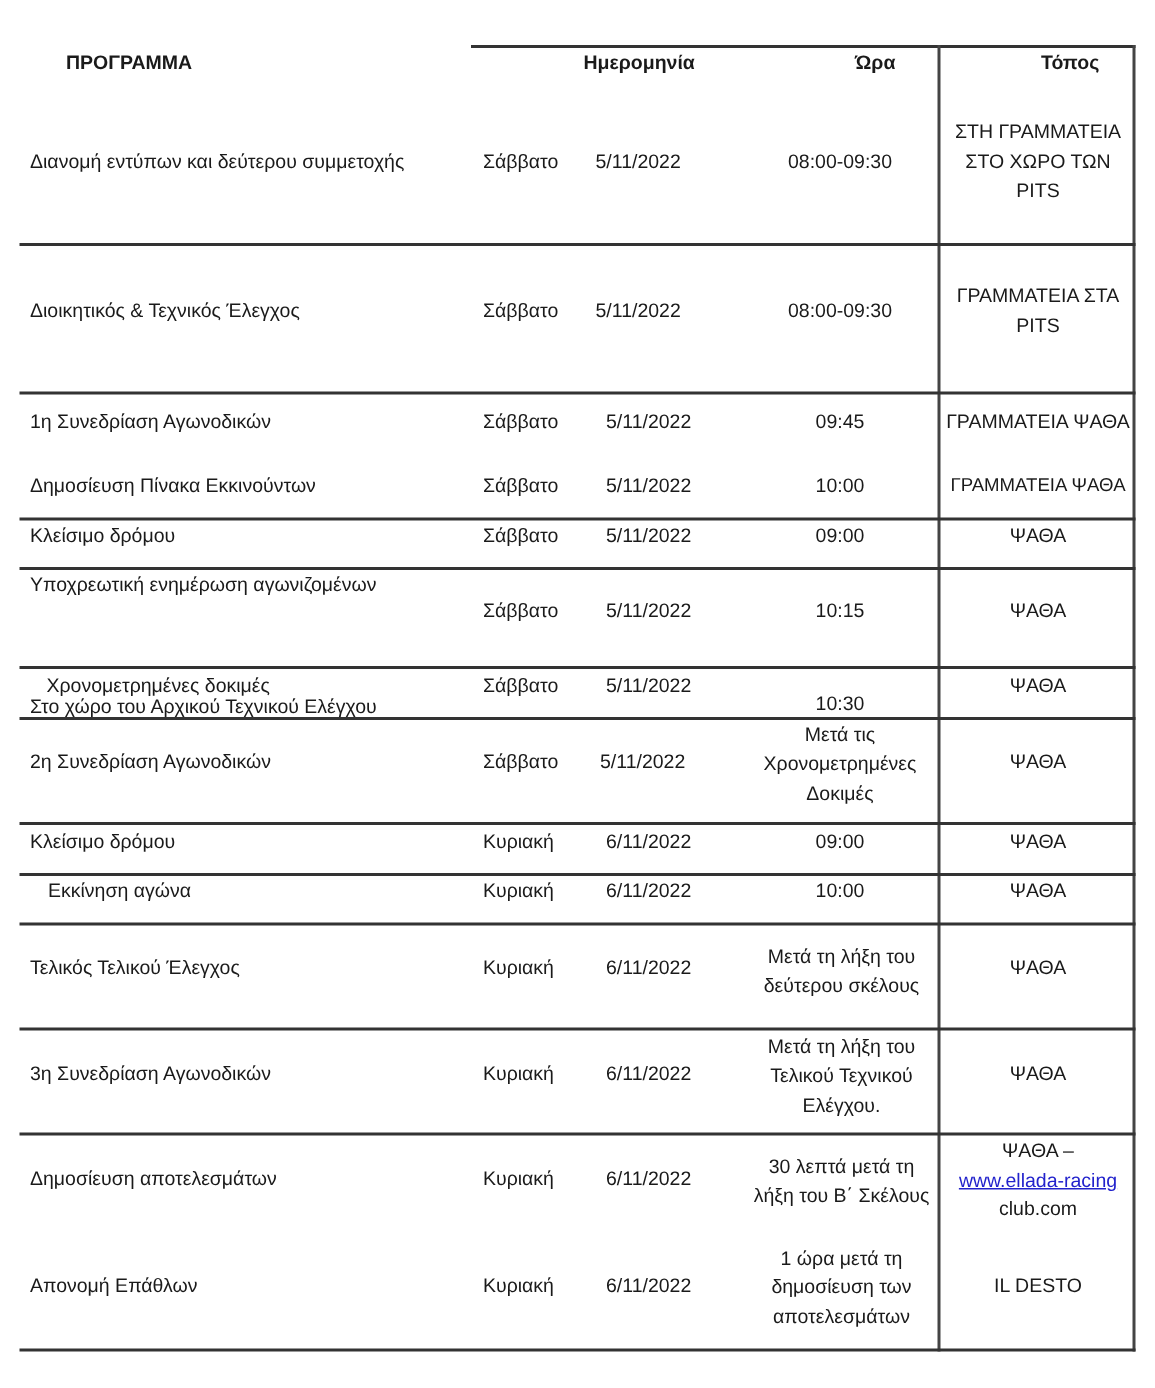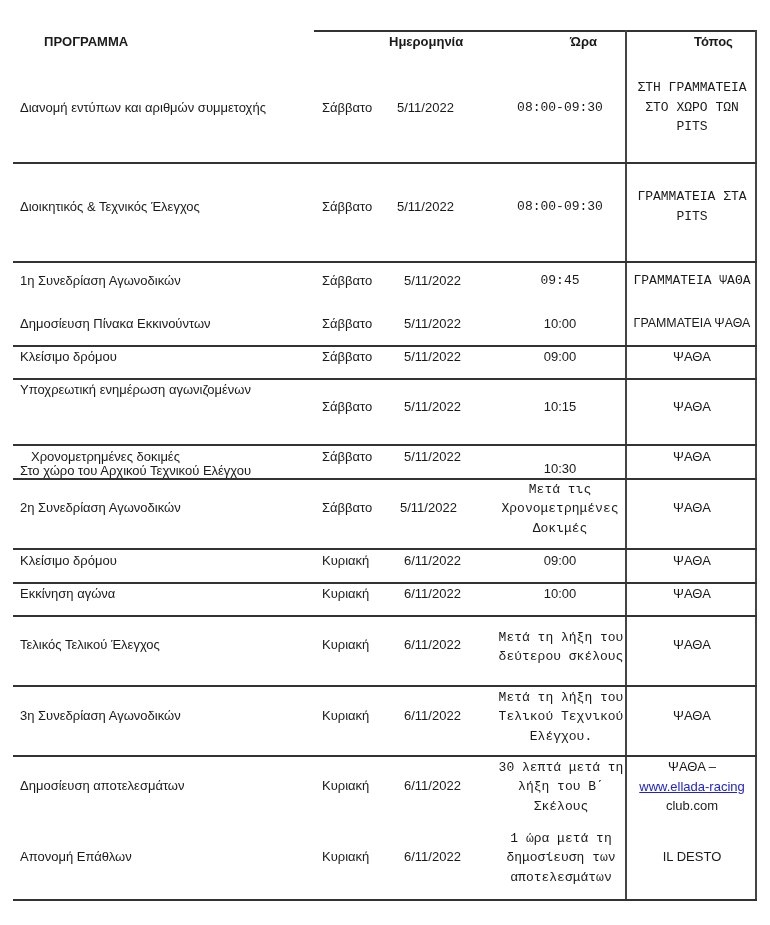--- a/index.html
+++ b/index.html
@@ -4,21 +4,21 @@
 <style>
   html, body { margin: 0; padding: 0; background: #ffffff; }
   body { width: 770px; height: 925px; position: relative; overflow: hidden;
          font-family: "Liberation Sans", "DejaVu Sans", sans-serif; color: #1a1a1a; font-size: 13px; }
   .hline { position: absolute; height: 2px; background: #333; }
   .vline { position: absolute; width: 2px; background: #444; }
   .t { position: absolute; white-space: nowrap; line-height: 19px; }
   .c { text-align: center; }
   .hdr { font-weight: bold; font-size: 13px; margin-left: 24px; }
   .cell { position: absolute; display: flex; align-items: center; justify-content: center;
-          text-align: center; line-height: 19.5px; white-space: normal; font-family: Liberation Mono, monospace; }
+          text-align: center; line-height: 19.5px; white-space: normal; }
   a.link { color: #2222cc; text-decoration: underline; }
 </style>
 </head>
 <body>
 
 <div class="t hdr" style="left:20px;top:32px;">ΠΡΟΓΡΑΜΜΑ</div>
 <div class="t hdr" style="left:365px;top:32px;">Ημερομηνία</div>
 <div class="t hdr" style="left:546px;top:32px;">Ώρα</div>
 <div class="t hdr" style="left:670px;top:32px;">Τόπος</div>
 
@@ -32,21 +32,21 @@
 <div class="hline" style="left:13px;top:444px;width:744px;"></div>
 <div class="hline" style="left:13px;top:478px;width:744px;"></div>
 <div class="hline" style="left:13px;top:548px;width:744px;"></div>
 <div class="hline" style="left:13px;top:582px;width:744px;"></div>
 <div class="hline" style="left:13px;top:615px;width:744px;"></div>
 <div class="hline" style="left:13px;top:685px;width:744px;"></div>
 <div class="hline" style="left:13px;top:755px;width:744px;"></div>
 <div class="hline" style="left:13px;top:899px;width:744px;"></div>
 
 <div>
-  <div class="t" style="left:20px;top:98px;">Διανομή  εντύπων και αριθμών συμμετοχής</div>
+  <div class="t" style="left:20px;top:98px;">Διανομή  εντύπων και δεύτερου συμμετοχής</div>
   <div class="t" style="left:322px;top:98px;">Σάββατο</div>
   <div class="t" style="left:397px;top:98px;">5/11/2022</div>
   <div class="cell" style="left:490px;top:60px;width:140px;height:95px;">08:00-09:30</div>
   <div class="cell" style="left:630px;top:60px;width:124px;height:95px;">ΣΤΗ ΓΡΑΜΜΑΤΕΙΑ ΣΤΟ  ΧΩΡΟ ΤΩΝ PITS</div>
 </div>
 
 <div>
   <div class="t" style="left:20px;top:197px;">Διοικητικός &amp; Τεχνικός Έλεγχος</div>
   <div class="t" style="left:322px;top:197px;">Σάββατο</div>
   <div class="t" style="left:397px;top:197px;">5/11/2022</div>
@@ -105,21 +105,21 @@
 
 <div>
   <div class="t" style="left:20px;top:551px;">Κλείσιμο δρόμου</div>
   <div class="t" style="left:322px;top:551px;">Κυριακή</div>
   <div class="t" style="left:404px;top:551px;">6/11/2022</div>
   <div class="t c" style="left:490px;top:551px;width:140px;">09:00</div>
   <div class="t c" style="left:630px;top:551px;width:124px;">ΨΑΘΑ</div>
 </div>
 
 <div>
-  <div class="t" style="left:20px;top:584px;">Εκκίνηση αγώνα</div>
+  <div class="t" style="left:32px;top:584px;">Εκκίνηση αγώνα</div>
   <div class="t" style="left:322px;top:584px;">Κυριακή</div>
   <div class="t" style="left:404px;top:584px;">6/11/2022</div>
   <div class="t c" style="left:490px;top:584px;width:140px;">10:00</div>
   <div class="t c" style="left:630px;top:584px;width:124px;">ΨΑΘΑ</div>
 </div>
 
 <div>
   <div class="t" style="left:20px;top:635px;">Τελικός Τελικού Έλεγχος</div>
   <div class="t" style="left:322px;top:635px;">Κυριακή</div>
   <div class="t" style="left:404px;top:635px;">6/11/2022</div>

